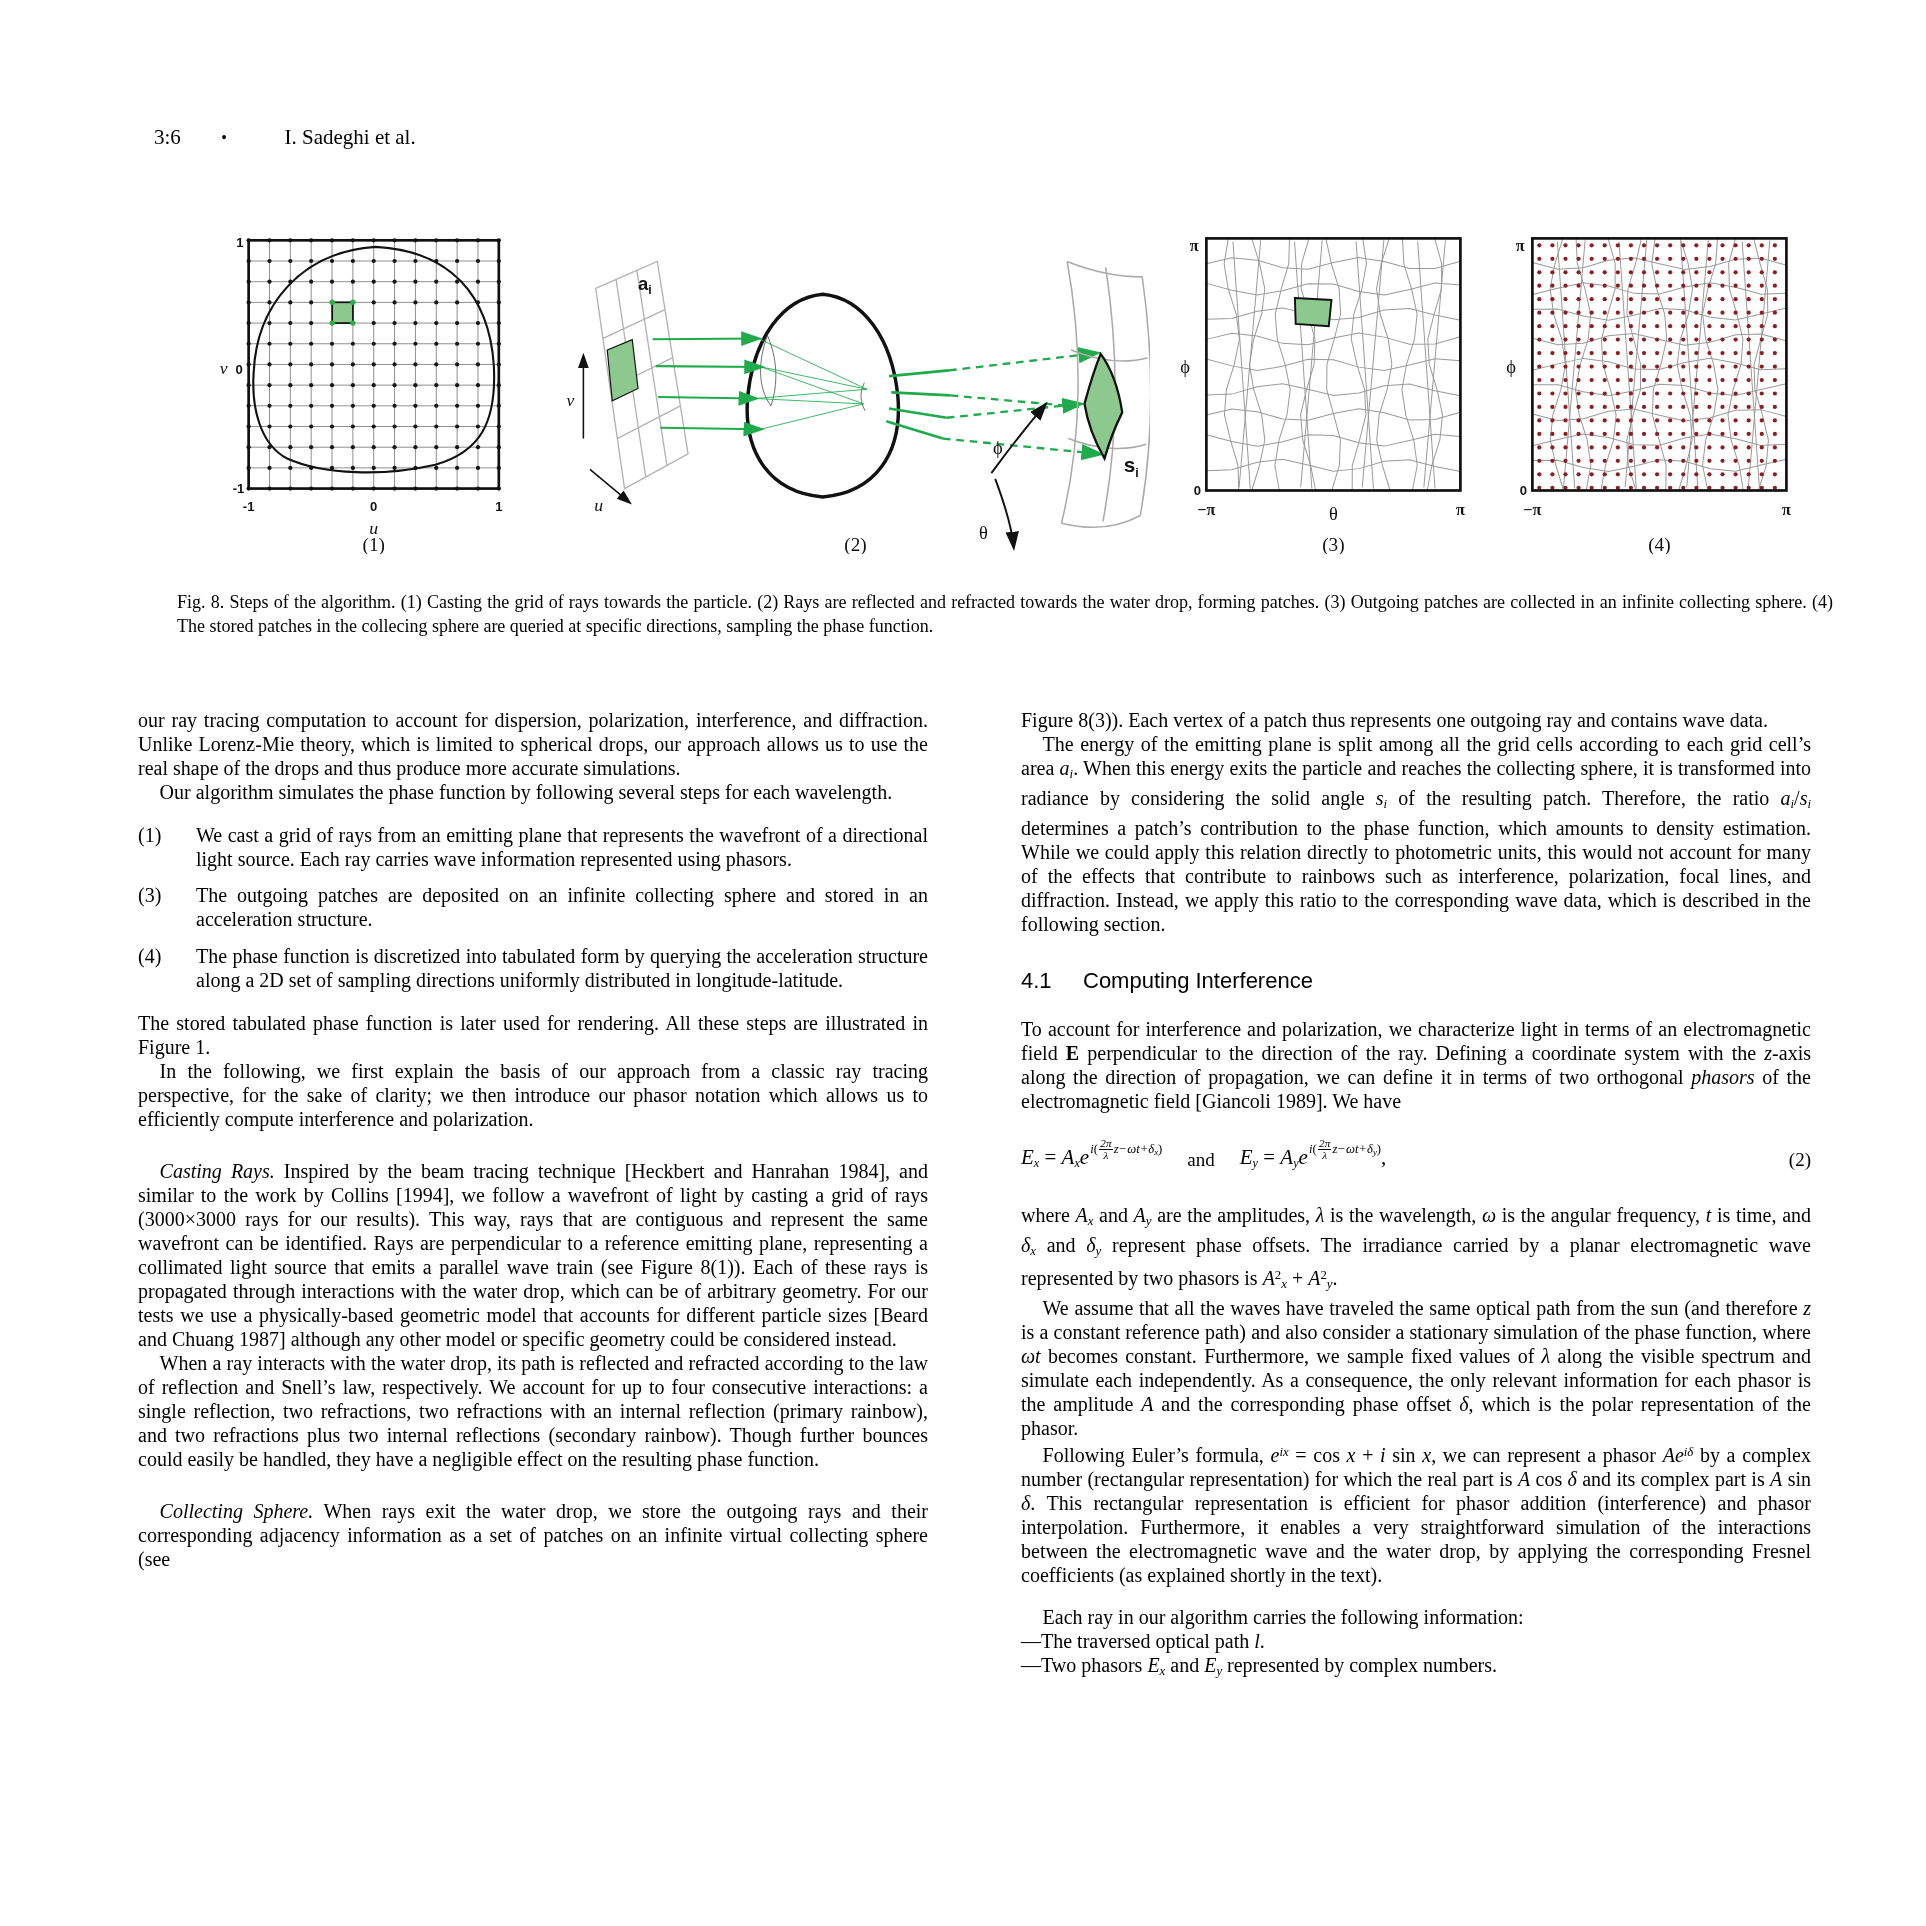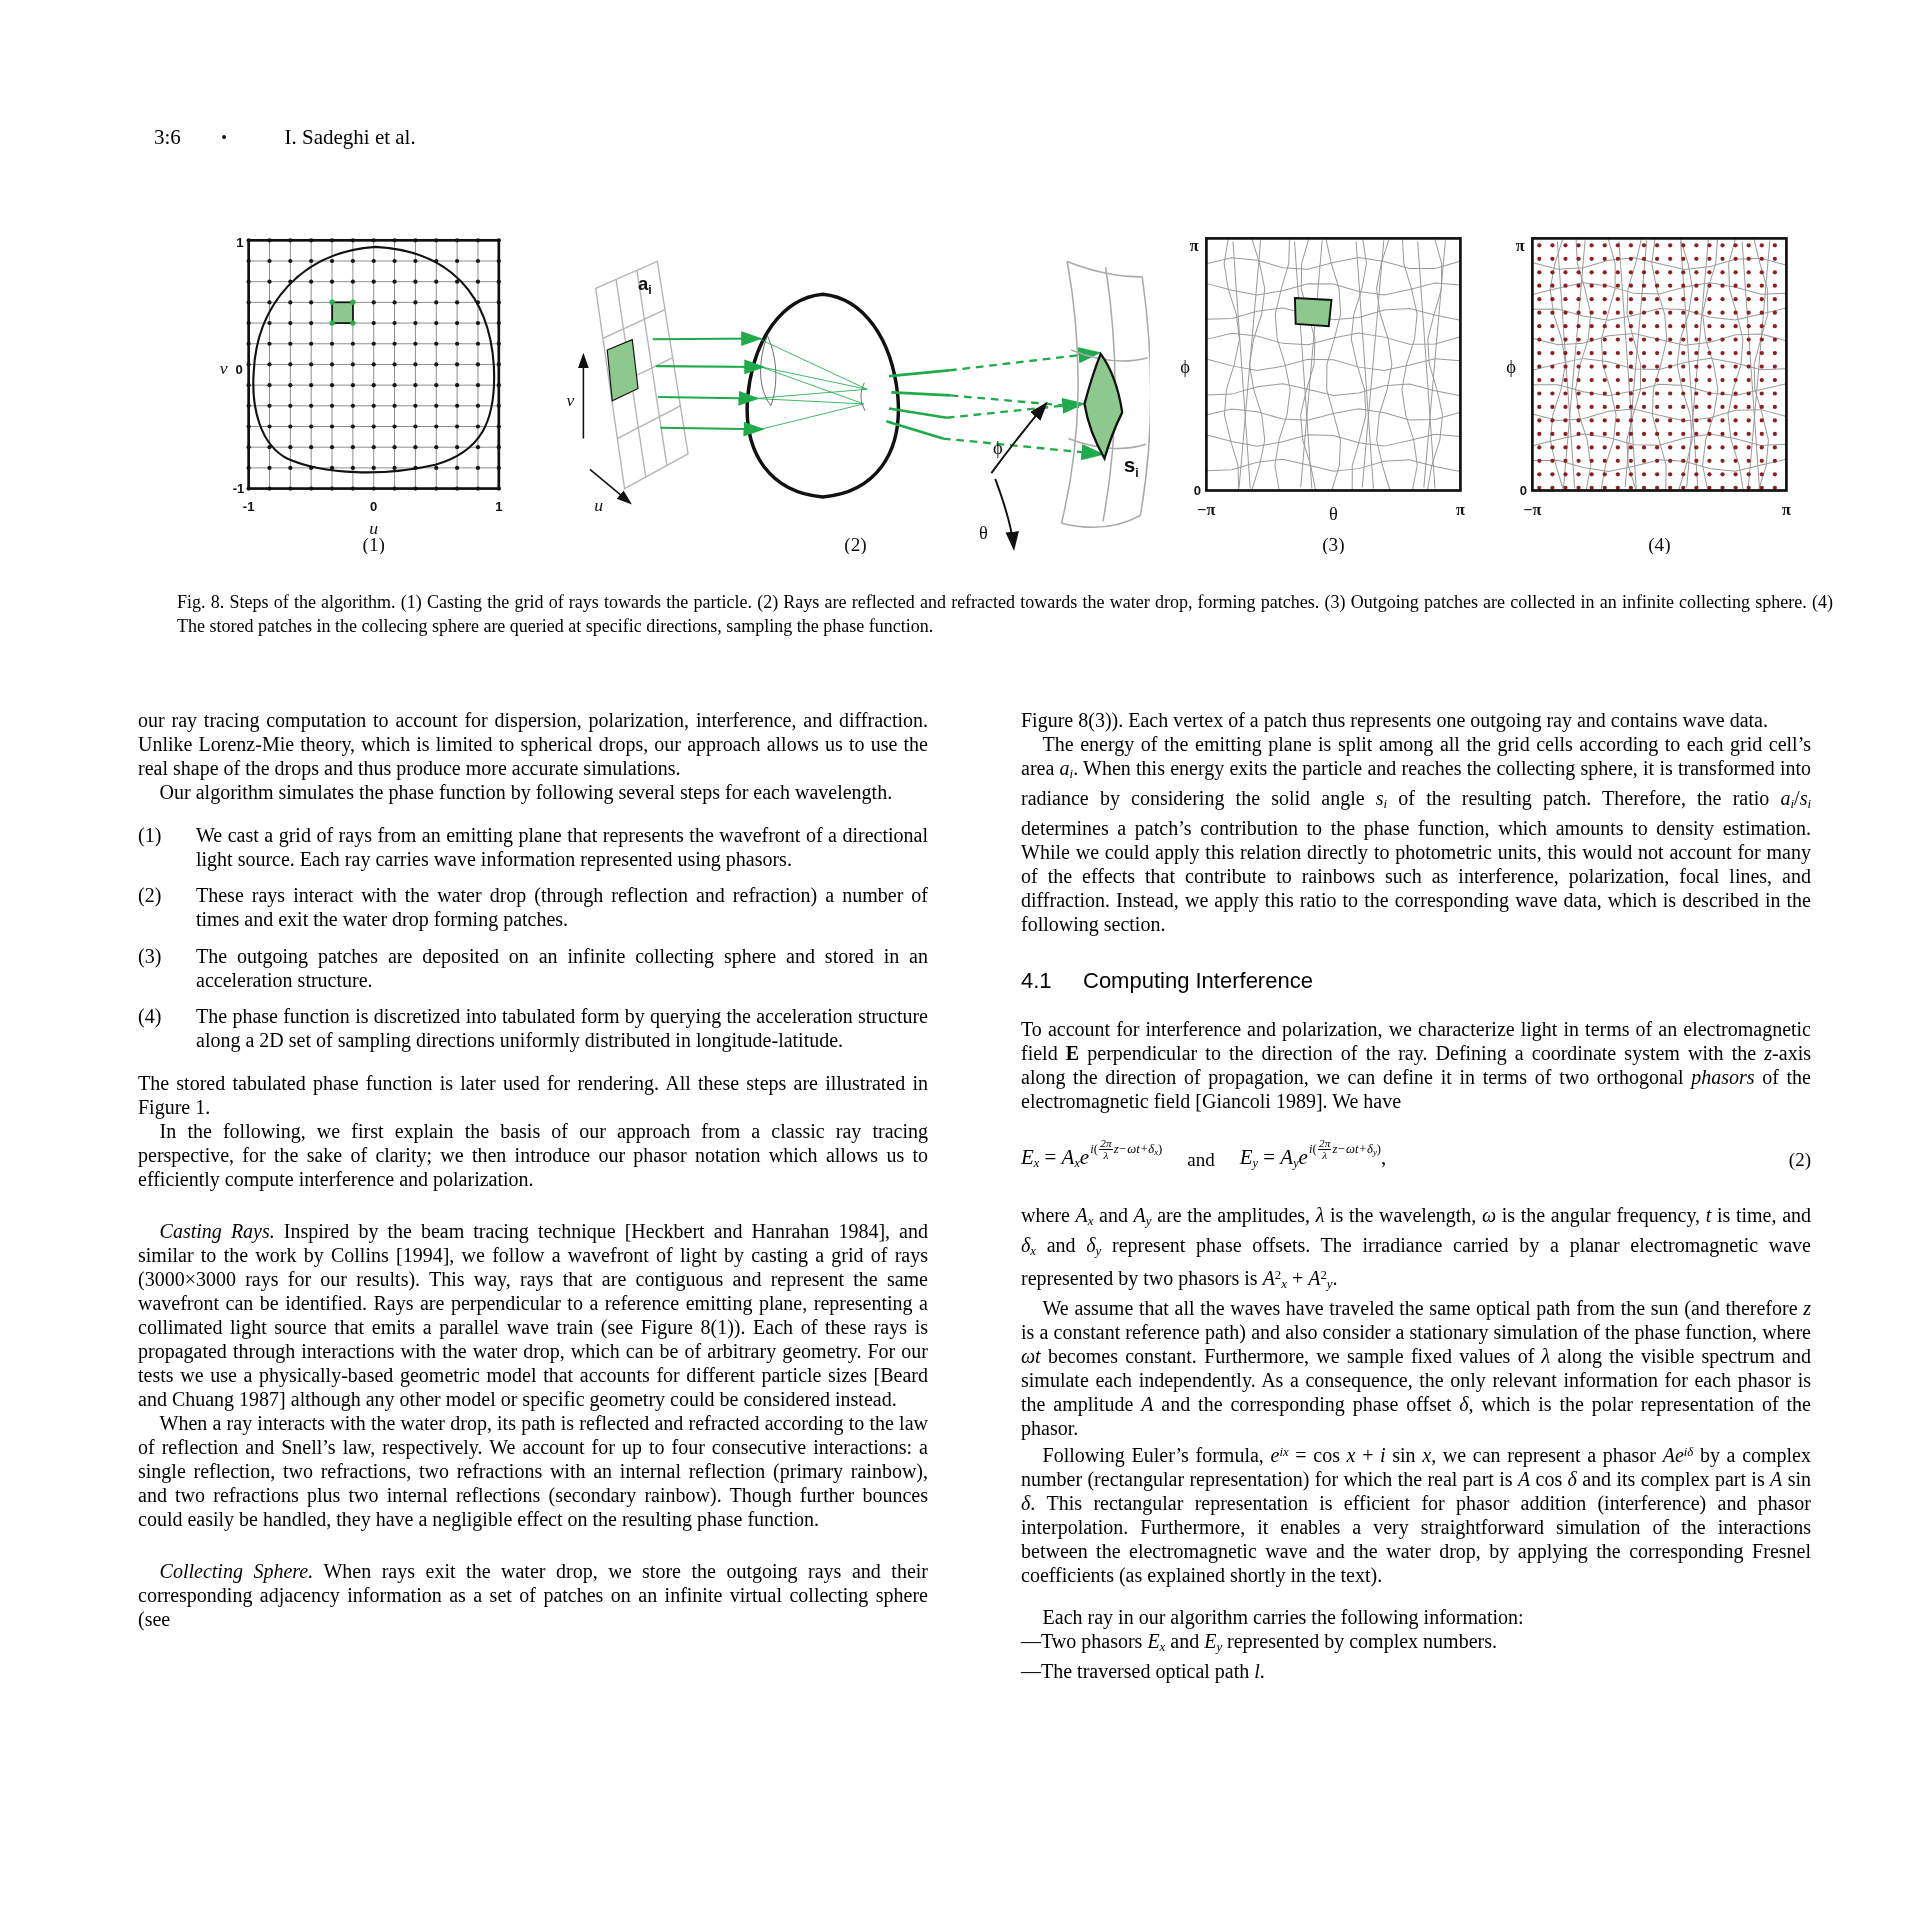--- a/index.html
+++ b/index.html
@@ -809,21 +809,20 @@
     </div>
   </div>
 
   <p class="caption">Fig. 8.   Steps of the algorithm. (1) Casting the grid of rays towards the particle. (2) Rays are reflected and refracted towards the water drop, forming patches. (3) Outgoing patches are collected in an infinite collecting sphere. (4) The stored patches in the collecing sphere are queried at specific directions, sampling the phase function.</p>
 
   <div class="col left">
     <p>our ray tracing computation to account for dispersion, polarization, interference, and diffraction. Unlike Lorenz-Mie theory, which is limited to spherical drops, our approach allows us to use the real shape of the drops and thus produce more accurate simulations.</p>
     <p class="ind">Our algorithm simulates the phase function by following several steps for each wavelength.</p>
     <div class="list">
       <div class="li"><span class="num">(1)</span><span>We cast a grid of rays from an emitting plane that represents the wavefront of a directional light source. Each ray carries wave information represented using phasors.</span></div>
-      <div class="li"><span class="num">(2)</span><span>These rays interact with the water drop (through reflection and refraction) a number of times and exit the water drop forming patches.</span></div>
       <div class="li"><span class="num">(3)</span><span>The outgoing patches are deposited on an infinite collecting sphere and stored in an acceleration structure.</span></div>
       <div class="li"><span class="num">(4)</span><span>The phase function is discretized into tabulated form by querying the acceleration structure along a 2D set of sampling directions uniformly distributed in longitude-latitude.</span></div>
     </div>
     <p>The stored tabulated phase function is later used for rendering. All these steps are illustrated in Figure 1.</p>
     <p class="ind">In the following, we first explain the basis of our approach from a classic ray tracing perspective, for the sake of clarity; we then introduce our phasor notation which allows us to efficiently compute interference and polarization.</p>
     <p class="ind sp2"><span class="i">Casting Rays.</span> Inspired by the beam tracing technique [Heckbert and Hanrahan 1984], and similar to the work by Collins [1994], we follow a wavefront of light by casting a grid of rays (3000×3000 rays for our results). This way, rays that are contiguous and represent the same wavefront can be identified. Rays are perpendicular to a reference emitting plane, representing a collimated light source that emits a parallel wave train (see Figure 8(1)). Each of these rays is propagated through interactions with the water drop, which can be of arbitrary geometry. For our tests we use a physically-based geometric model that accounts for different particle sizes [Beard and Chuang 1987] although any other model or specific geometry could be considered instead.</p>
     <p class="ind">When a ray interacts with the water drop, its path is reflected and refracted according to the law of reflection and Snell’s law, respectively. We account for up to four consecutive interactions: a single reflection, two refractions, two refractions with an internal reflection (primary rainbow), and two refractions plus two internal reflections (secondary rainbow). Though further bounces could easily be handled, they have a negligible effect on the resulting phase function.</p>
     <p class="ind sp2"><span class="i">Collecting Sphere.</span> When rays exit the water drop, we store the outgoing rays and their corresponding adjacency information as a set of patches on an infinite virtual collecting sphere (see</p>
   </div>
 
@@ -837,18 +836,18 @@
     <div class="eq">
       <span class="side"><span class="i">E</span><span class="sub i">x</span><span> = </span><span class="i">A</span><span class="sub i">x</span><span class="i">e</span><span class="exp"><span class="i">i</span><span>(</span><span class="frac"><span class="fn">2π</span><span class="fd">λ</span></span><span class="i">z−ωt+δ</span><span class="sub i">x</span><span>)</span></span></span>
       <span class="mid">and</span>
       <span class="side"><span class="i">E</span><span class="sub i">y</span><span> = </span><span class="i">A</span><span class="sub i">y</span><span class="i">e</span><span class="exp"><span class="i">i</span><span>(</span><span class="frac"><span class="fn">2π</span><span class="fd">λ</span></span><span class="i">z−ωt+δ</span><span class="sub i">y</span><span>)</span></span><span>,</span></span>
       <span class="tag">(2)</span>
     </div>
     <p>where <span class="i">A</span><span class="sub i">x</span> and <span class="i">A</span><span class="sub i">y</span> are the amplitudes, <span class="i">λ</span> is the wavelength, <span class="i">ω</span> is the angular frequency, <span class="i">t</span> is time, and <span class="i">δ</span><span class="sub i">x</span> and <span class="i">δ</span><span class="sub i">y</span> represent phase offsets. The irradiance carried by a planar electromagnetic wave represented by two phasors is <span class="i">A</span><span class="sup">2</span><span class="sub i">x</span> + <span class="i">A</span><span class="sup">2</span><span class="sub i">y</span>.</p>
     <p class="ind">We assume that all the waves have traveled the same optical path from the sun (and therefore <span class="i">z</span> is a constant reference path) and also consider a stationary simulation of the phase function, where <span class="i">ωt</span> becomes constant. Furthermore, we sample fixed values of <span class="i">λ</span> along the visible spectrum and simulate each independently. As a consequence, the only relevant information for each phasor is the amplitude <span class="i">A</span> and the corresponding phase offset <span class="i">δ</span>, which is the polar representation of the phasor.</p>
     <p class="ind">Following Euler’s formula, <span class="i">e</span><span class="sup i">ix</span> = cos <span class="i">x</span> + <span class="i">i</span> sin <span class="i">x</span>, we can represent a phasor <span class="i">Ae</span><span class="sup i">iδ</span> by a complex number (rectangular representation) for which the real part is <span class="i">A</span> cos <span class="i">δ</span> and its complex part is <span class="i">A</span> sin <span class="i">δ</span>. This rectangular representation is efficient for phasor addition (interference) and phasor interpolation. Furthermore, it enables a very straightforward simulation of the interactions between the electromagnetic wave and the water drop, by applying the corresponding Fresnel coefficients (as explained shortly in the text).</p>
     <p class="ind sp">Each ray in our algorithm carries the following information:</p>
+    <p class="bullet-item">—The traversed optical path <span class="i">l</span>.</p>
     <p class="bullet-item">—Two phasors <span class="i">E</span><span class="sub i">x</span> and <span class="i">E</span><span class="sub i">y</span> represented by complex numbers.</p>
-    <p class="bullet-item">—The traversed optical path <span class="i">l</span>.</p>
   </div>
 
 </div>
 
 
 </body></html>

